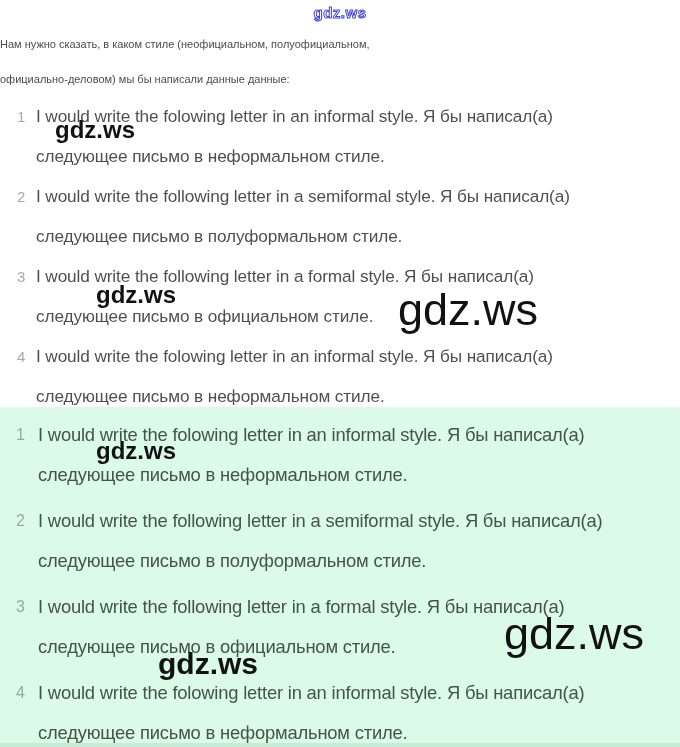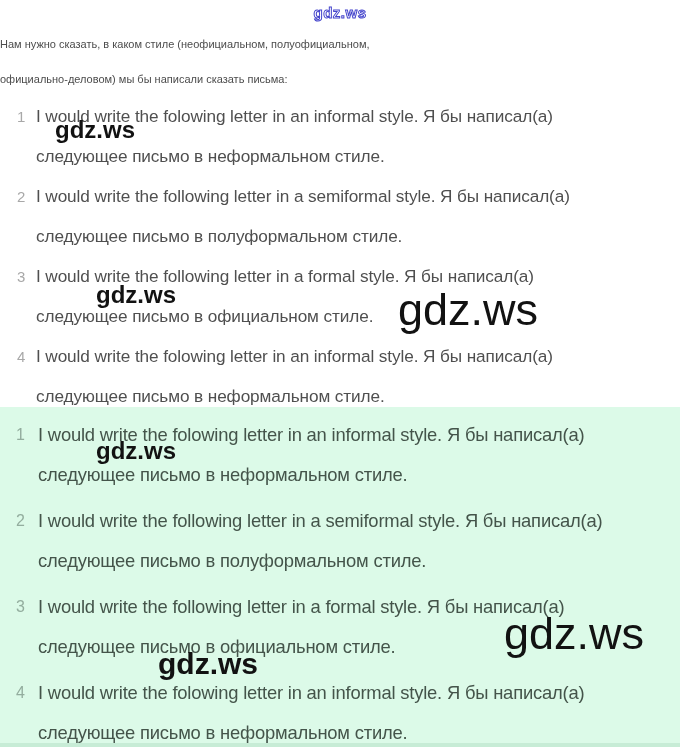--- a/index.html
+++ b/index.html
@@ -72,21 +72,21 @@
 <body>
 
 <div class="page">
 
   <div class="logo-row">
     <span class="logo">gdz.ws</span>
   </div>
 
   <div class="intro">
     <div class="line">Нам нужно сказать, в каком стиле (неофициальном, полуофициальном,</div>
-    <div class="line">официально-деловом) мы бы написали сказать письма:</div>
+    <div class="line">официально-деловом) мы бы написали данные данные:</div>
   </div>
 
   <div class="wlist">
     <div class="item">
       <div class="num">1</div>
       <div class="l1">I would write the folowing letter in an informal style. Я бы написал(а)</div>
       <div class="l2">следующее письмо в неформальном стиле.</div>
     </div>
     <div class="item">
       <div class="num">2</div>

